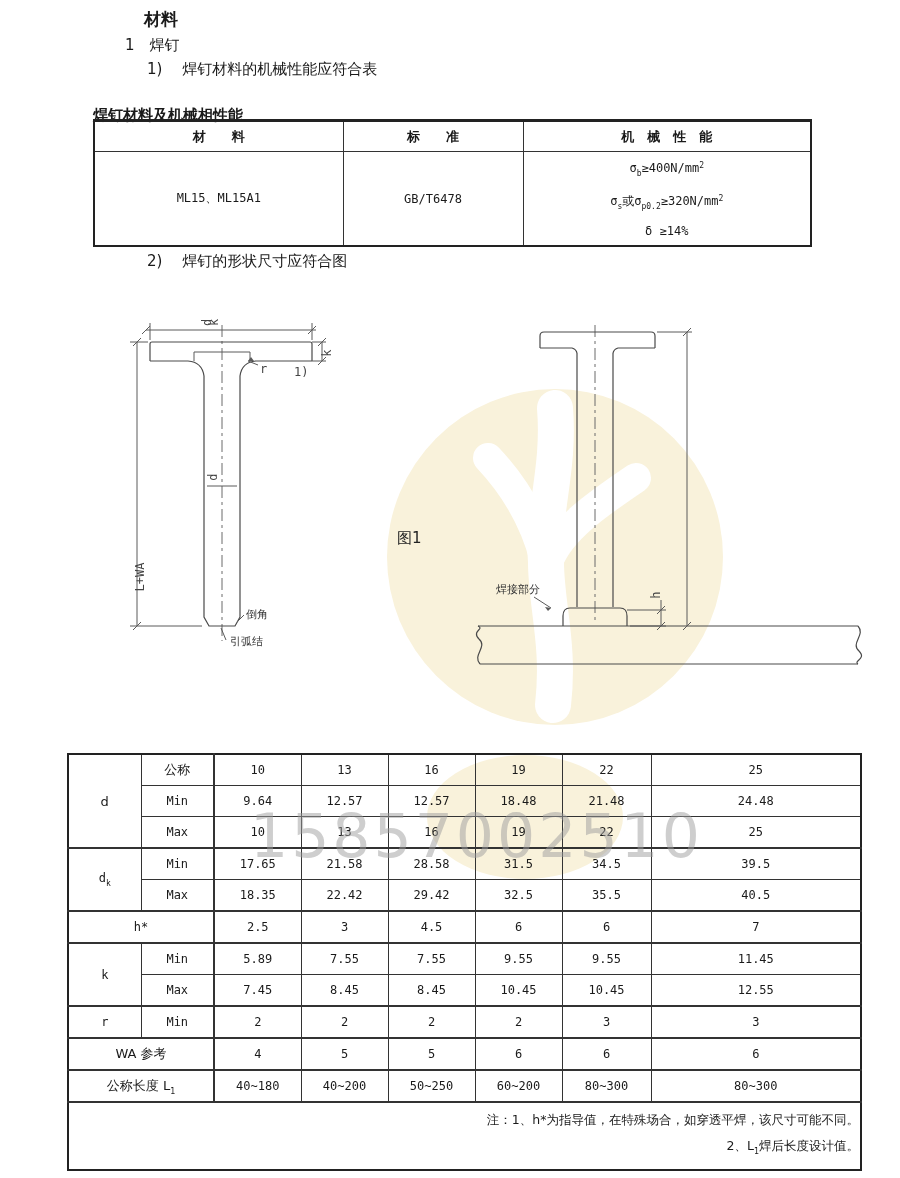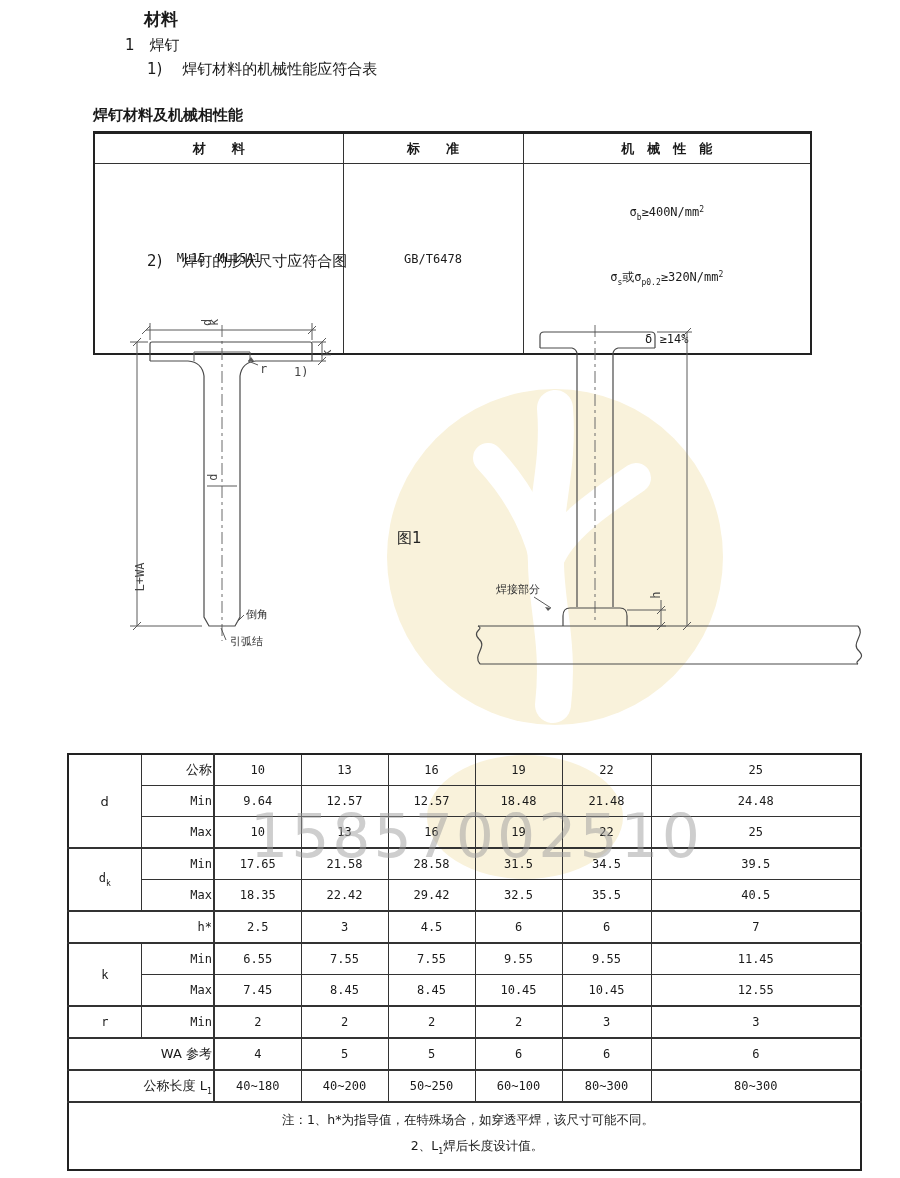--- a/index.html
+++ b/index.html
@@ -13,46 +13,46 @@
   .phone-wm{position:absolute;left:250px;top:806px;z-index:4;font-size:60px;line-height:1;
             color:#9e9e9e;opacity:.5;letter-spacing:3px;white-space:nowrap;pointer-events:none;
             font-family:"DejaVu Sans",sans-serif;}
   
   .h-materials{left:144px;top:8px;font-size:17px;font-weight:700;z-index:2;}
   .li-1{left:125px;top:36px;font-size:15px;z-index:2;}
   .li-11{left:147px;top:60px;font-size:15px;z-index:2;text-align:center;}
   .li-12{left:147px;top:252px;font-size:15px;z-index:2;}
   
   .t1-title{left:93px;top:106px;width:717px;text-align:left;font-weight:700;font-size:15px;z-index:2;}
-  .t1{left:93px;top:131px;z-index:2;}
+  .t1{left:93px;top:119px;z-index:2;}
   table{border-collapse:collapse;background:transparent;}
   .t1 table{width:717px;table-layout:fixed;border:2px solid #222;border-top:3px solid #222;}
   .t1 td,.t1 th{border:1px solid #333;text-align:center;vertical-align:middle;background:transparent;}
   .t1 th{height:27px;font-size:13px;font-weight:700;}
   .t1 td{height:79px;font-size:12px;font-family:"DejaVu Sans Mono",monospace;}
-  .mech-line{line-height:25px;font-size:12px;font-family:"DejaVu Sans Mono",monospace;margin-top:32px;}
+  .mech-line{line-height:25px;font-size:12px;font-family:"DejaVu Sans Mono",monospace;}
   sub{font-size:8px;vertical-align:-4px;}
   sup{font-size:8px;vertical-align:4px;}
   
   .fig{left:110px;top:295px;z-index:2;}
   .ln{fill:none;stroke:#4a4a4a;stroke-width:1.2;}
   .thin{fill:none;stroke:#5a5a5a;stroke-width:1;}
   .cl{fill:none;stroke:#6a6a6a;stroke-width:1;stroke-dasharray:12 4 3 4;}
   .dimtxt{font-family:"DejaVu Sans Mono",monospace;font-size:12px;fill:#444;}
   .cjktxt{font-size:11px;fill:#333;}
   .captxt{font-size:15px;fill:#222;}
   
   .t2{left:67px;top:753px;z-index:2;}
   .t2 table{width:793px;table-layout:fixed;border:2px solid #222;}
   .t2 td{border:1px solid #333;text-align:center;vertical-align:middle;height:28px;
          font-size:12px;font-family:"DejaVu Sans Mono",monospace;background:transparent;}
   .t2 td.cjk{font-family:"DejaVu Sans",sans-serif;font-size:13px;}
   .t2 tr.sep td{border-top-width:2px;}
-  .t2 td.br2{border-right-width:2px;text-align:right;}
-  .t2 td.notes{height:64px;text-align:center;padding-left:8px;font-family:"DejaVu Sans",sans-serif;
+  .t2 td.br2{border-right-width:2px;}
+  .t2 td.notes{height:64px;text-align:right;padding-left:8px;font-family:"DejaVu Sans",sans-serif;
                font-size:12.5px;border-top-width:2px;}
   .t2 .note2{padding-left:18px;}
   .t2 td.notes div{line-height:26px;}
   
   .tail{left:75px;top:1136px;width:812px;font-size:16px;z-index:2;}
   .surface{left:145px;top:723px;width:740px;font-size:16px;z-index:2;white-space:nowrap;}
 </style>
 </head>
 <body>
 
@@ -231,21 +231,21 @@
         <td>2.5</td>
         <td>3</td>
         <td>4.5</td>
         <td>6</td>
         <td>6</td>
         <td>7</td>
       </tr>
       <tr class="sep">
         <td rowspan="2">k</td>
         <td class="br2">Min</td>
-        <td>6.55</td>
+        <td>5.89</td>
         <td>7.55</td>
         <td>7.55</td>
         <td>9.55</td>
         <td>9.55</td>
         <td>11.45</td>
       </tr>
       <tr>
         <td class="br2">Max</td>
         <td>7.45</td>
         <td>8.45</td>
@@ -271,21 +271,21 @@
         <td>5</td>
         <td>6</td>
         <td>6</td>
         <td>6</td>
       </tr>
       <tr class="sep">
         <td colspan="2" class="cjk br2"><span>公称长度 L</span><sub>1</sub></td>
         <td>40~180</td>
         <td>40~200</td>
         <td>50~250</td>
-        <td>60~100</td>
+        <td>60~200</td>
         <td>80~300</td>
         <td>80~300</td>
       </tr>
       <tr>
         <td colspan="8" class="notes">
           <div>注：1、h*为指导值，在特殊场合，如穿透平焊，该尺寸可能不同。</div>
           <div class="note2"><span>2、L</span><sub>1</sub><span>焊后长度设计值。</span></div>
         </td>
       </tr>
     </tbody>

